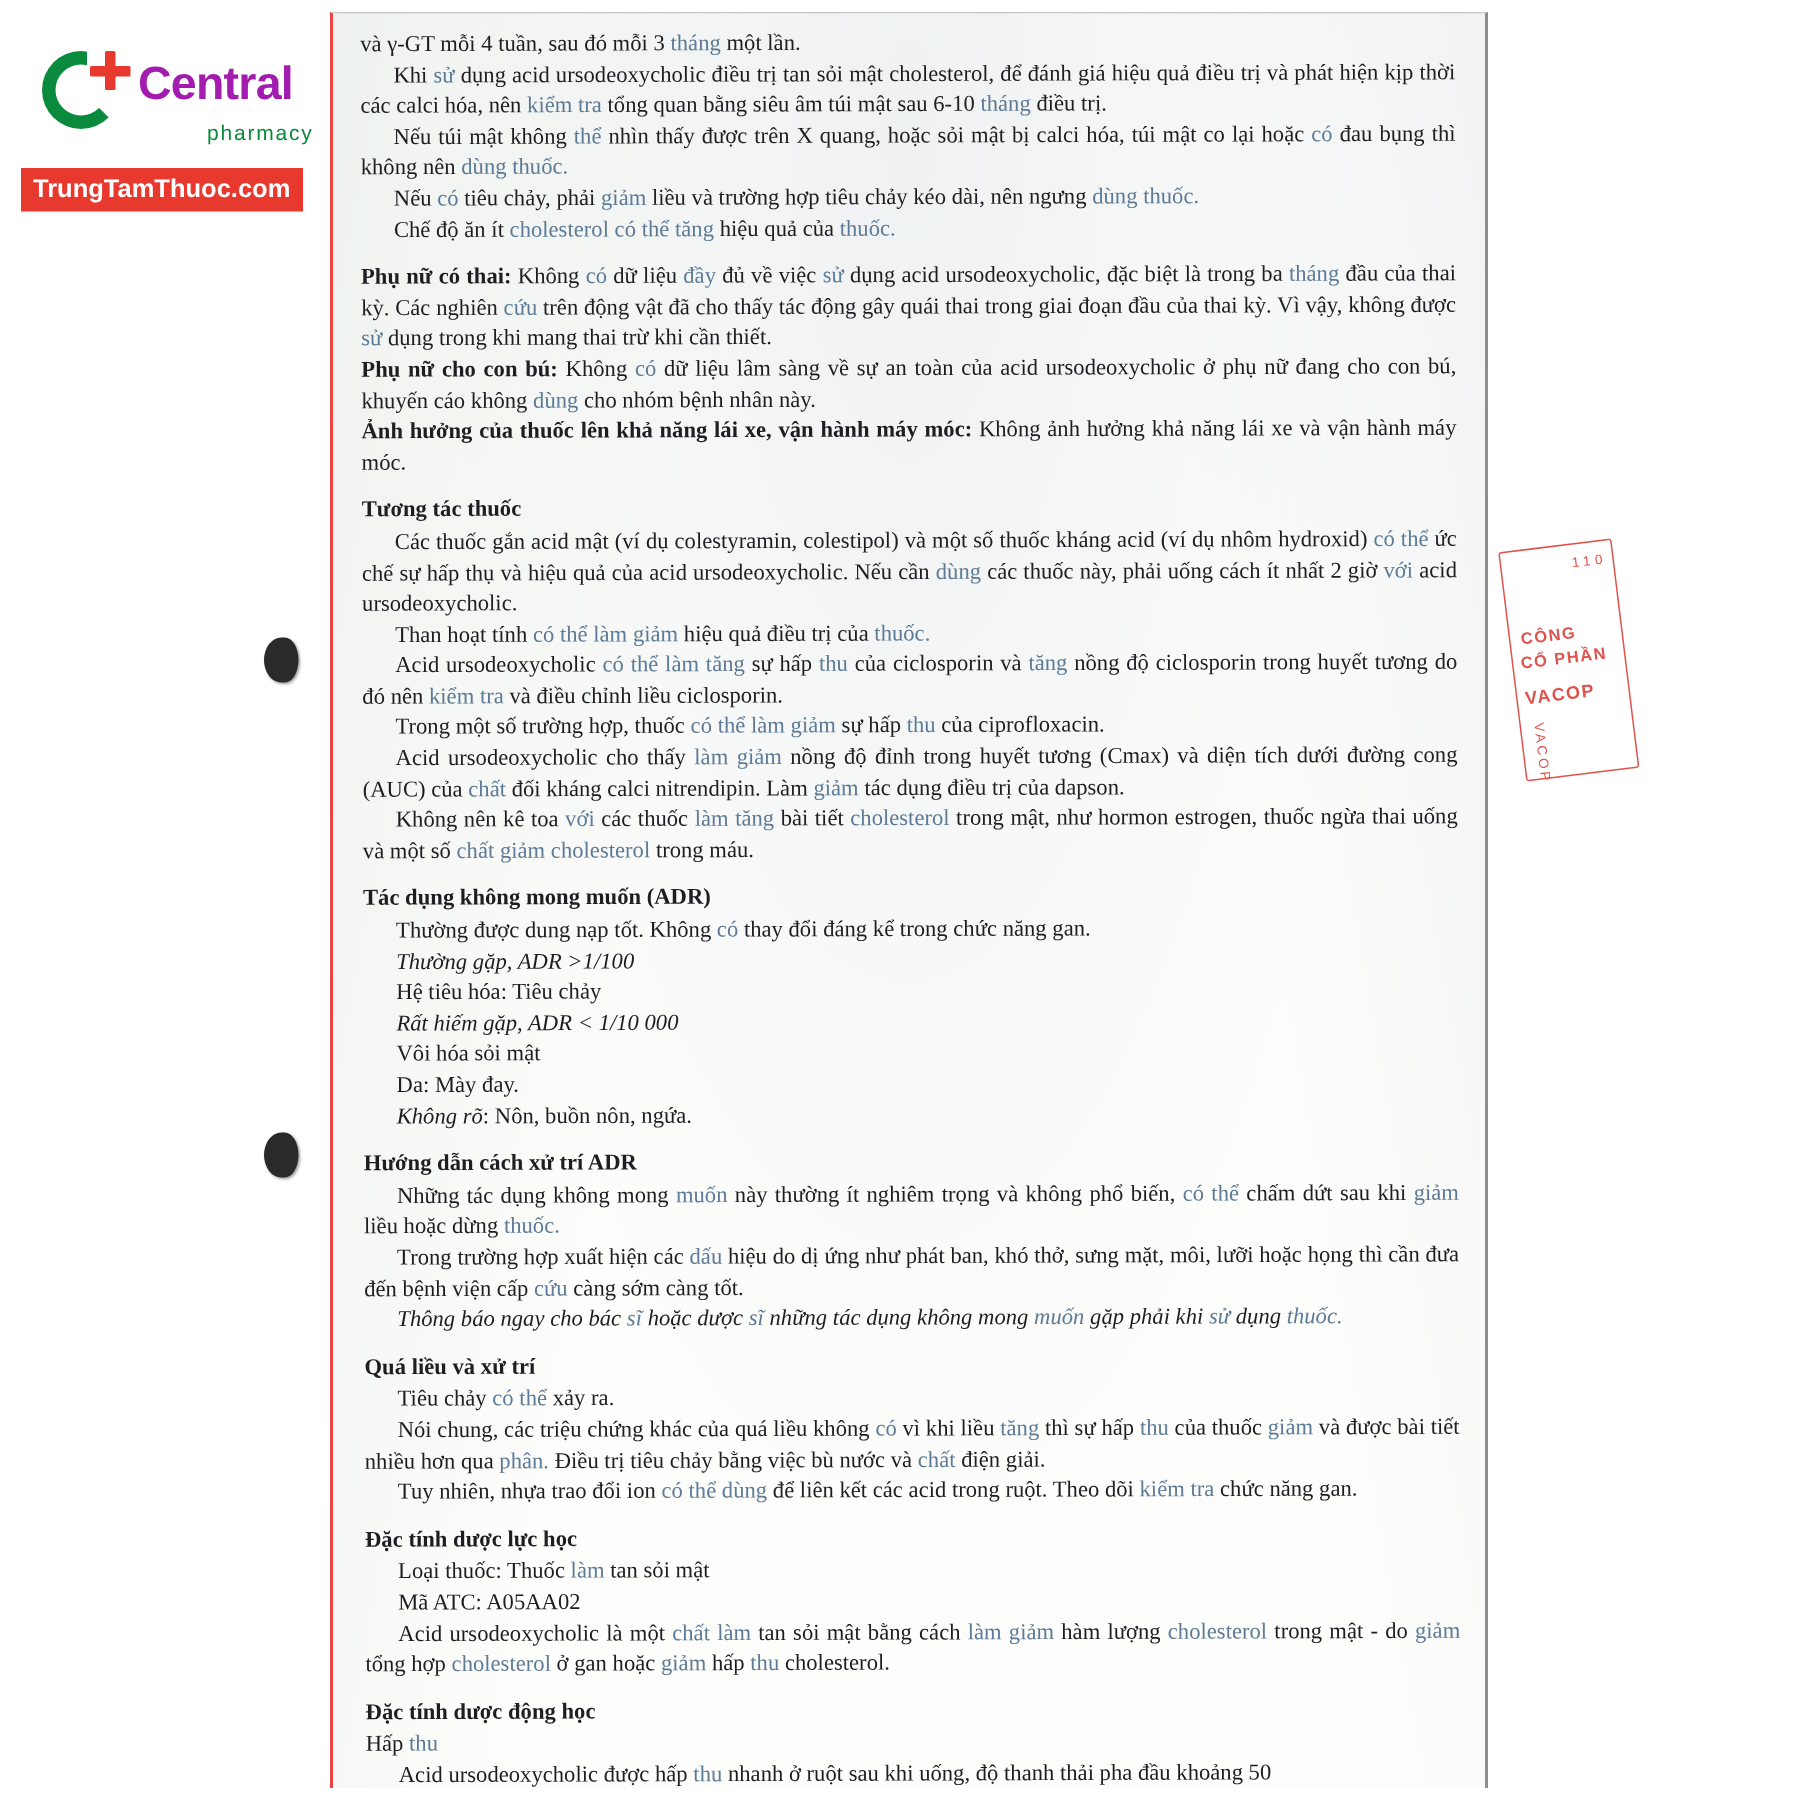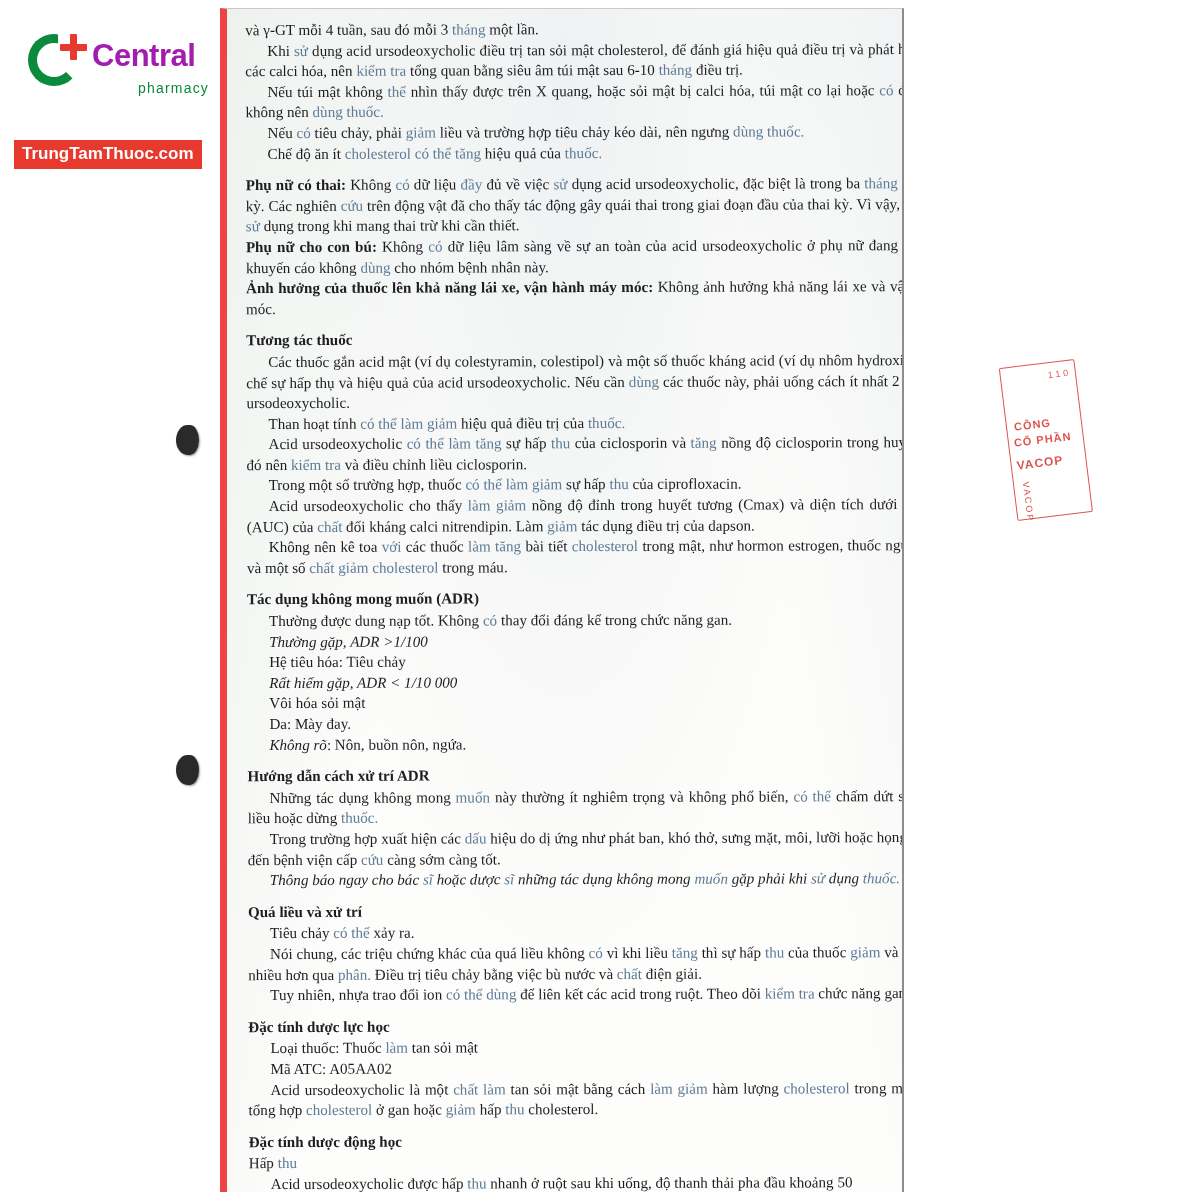--- a/index.html
+++ b/index.html
@@ -81,32 +81,31 @@
     left: 6px;
     top: 84px;
     background: #e8392e;
     color: #ffffff;
     font-family: "Liberation Sans", sans-serif;
     font-size: 17px;
     font-weight: bold;
     padding: 4px 8px 5px 8px;
     letter-spacing: 0px;
     white-space: nowrap;
-    margin-top: 28px;
   }
 
   
   #page-scan {
     position: absolute;
     left: 220px;
     top: 8px;
-    width: 684px;
+    width: 772px;
     height: 1184px;
     background: #fdfdfb;
-    border-left: 7px solid #ef4444;
+    border-left: 2px solid #ef4444;
     border-right: 2px solid #8d8d8d;
     border-top: 1px solid #c9c9c9;
     box-sizing: border-box;
     overflow: hidden;
   }
   #paper-tint {
     position: absolute;
     inset: 0;
     background:
       linear-gradient(100deg, rgba(225,232,228,0.55) 0%, rgba(255,255,255,0) 32%),

